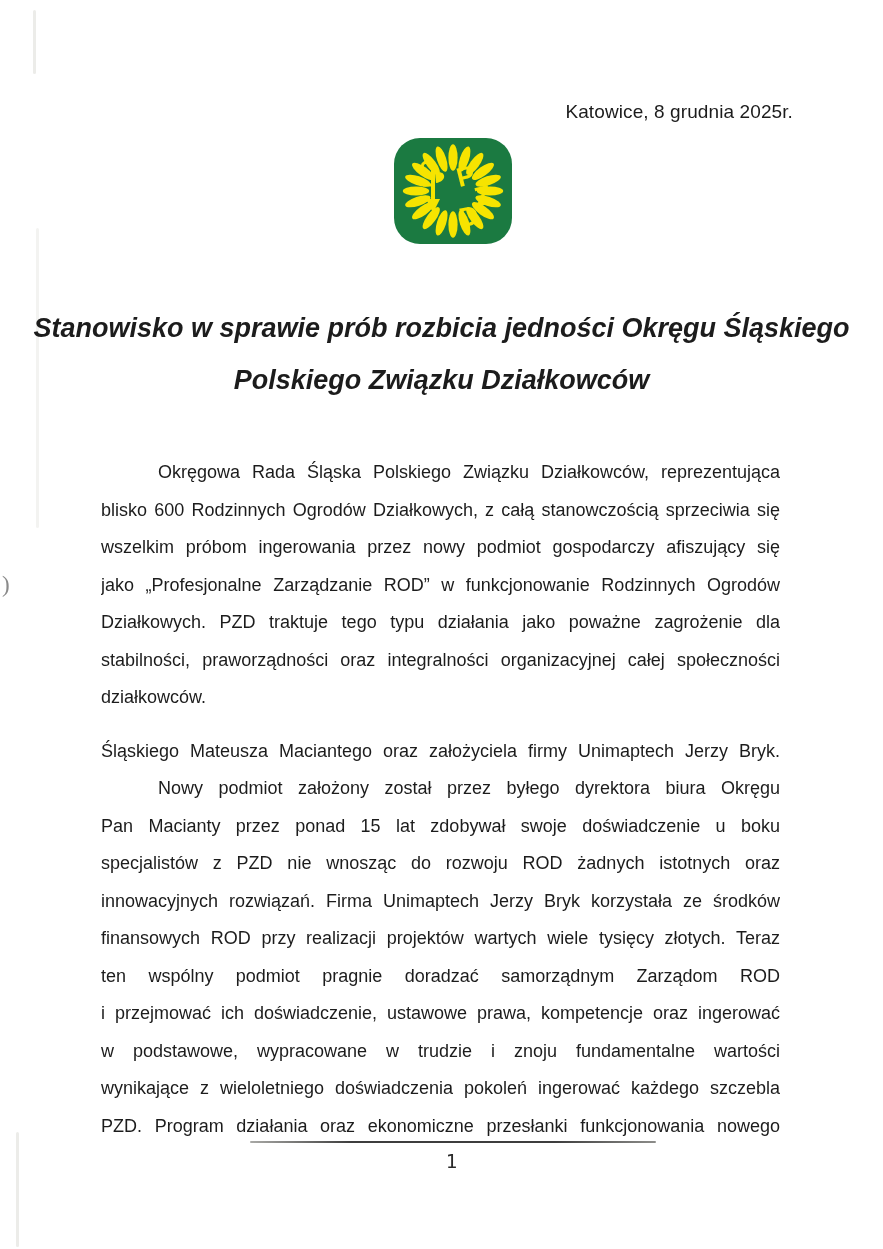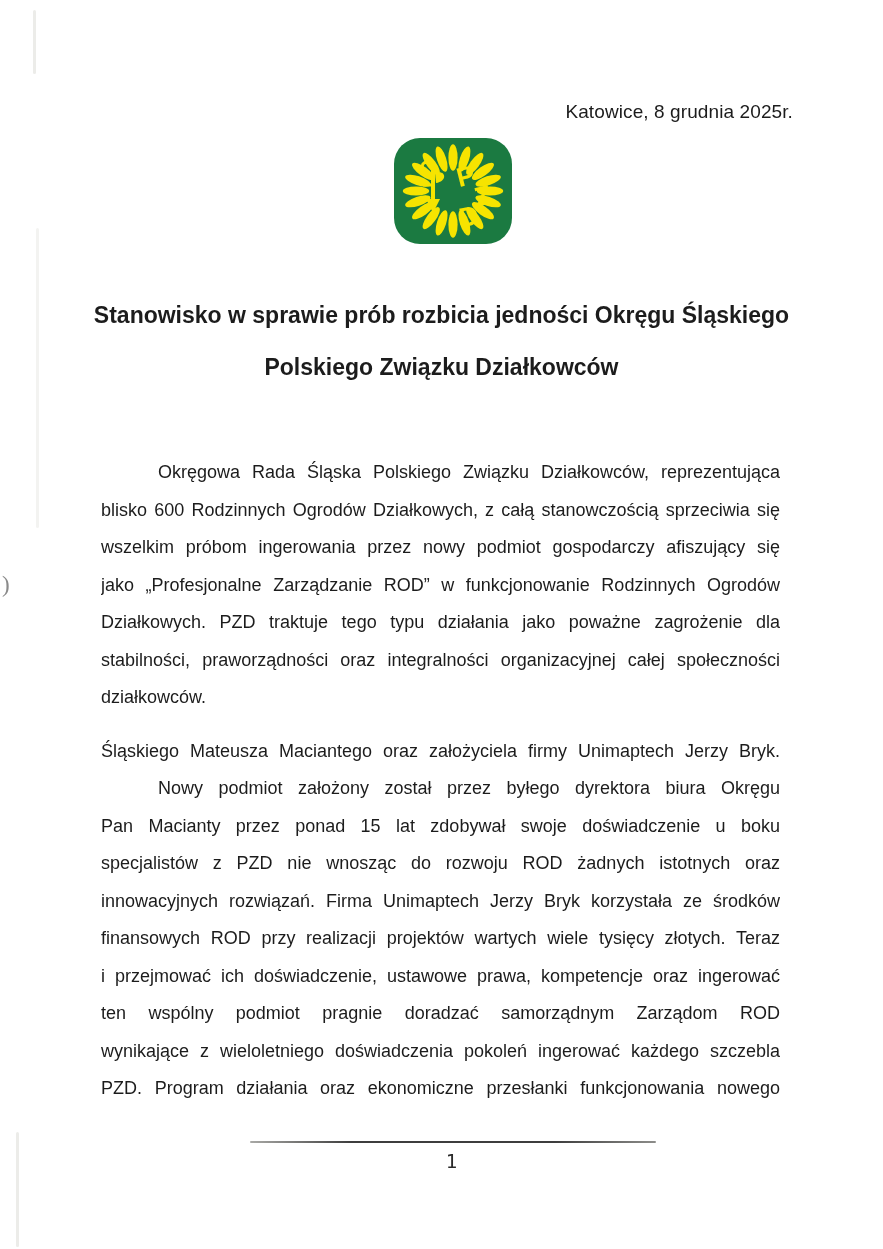--- a/index.html
+++ b/index.html
@@ -23,22 +23,22 @@
   }
   
   .date{
     position:absolute;top:101px;right:90px;
     font-size:19px;font-weight:400;letter-spacing:.1px;
   }
   
   .logo{position:absolute;top:137px;left:393px;width:120px;height:108px;}
   
   .title{
-    position:absolute;top:289px;left:0;width:100%;
-    text-align:center;font-weight:700;font-size:23px;line-height:52px;
+    position:absolute;top:302px;left:0;width:100%;
+    text-align:center;font-weight:700;font-size:27px;line-height:52px;font-style:italic;
   }
   
   .doc-body{
     position:absolute;top:438px;left:85px;width:711px;
     font-size:18px;line-height:37.5px;
   }
   .paragraph{margin:16px;}
   .paragraph + .paragraph{margin-top:15px;}
   .line{
     text-align:justify;
@@ -127,22 +127,23 @@
         <div class="line">stabilności, praworządności oraz integralności organizacyjnej całej społeczności</div>
         <div class="line lastfree">działkowców.</div>
       </div>
       <div class="paragraph">
         <div class="line">Śląskiego Mateusza Maciantego oraz założyciela firmy Unimaptech Jerzy Bryk.</div>
         <div class="line first">Nowy podmiot założony został przez byłego dyrektora biura Okręgu</div>
         <div class="line">Pan Macianty przez ponad 15 lat zdobywał swoje doświadczenie u boku</div>
         <div class="line">specjalistów z PZD nie wnosząc do rozwoju ROD żadnych istotnych oraz</div>
         <div class="line">innowacyjnych rozwiązań. Firma Unimaptech Jerzy Bryk korzystała ze środków</div>
         <div class="line">finansowych ROD przy realizacji projektów wartych wiele tysięcy złotych. Teraz</div>
+        <div class="line">ten wspólny podmiot pragnie doradzać samorządnym Zarządom ROD</div>
         <div class="line">i przejmować ich doświadczenie, ustawowe prawa, kompetencje oraz ingerować</div>
-        <div class="line">ten wspólny podmiot pragnie doradzać samorządnym Zarządom ROD</div>
+        <div class="line">w podstawowe, wypracowane w trudzie i znoju fundamentalne wartości</div>
         <div class="line">wynikające z wieloletniego doświadczenia pokoleń ingerować każdego szczebla</div>
         <div class="line">PZD. Program działania oraz ekonomiczne przesłanki funkcjonowania nowego</div>
       </div>
     </div>
 
   <div class="footer-rule"></div>
   <div class="page-num">1</div>
 
 </div>
 

